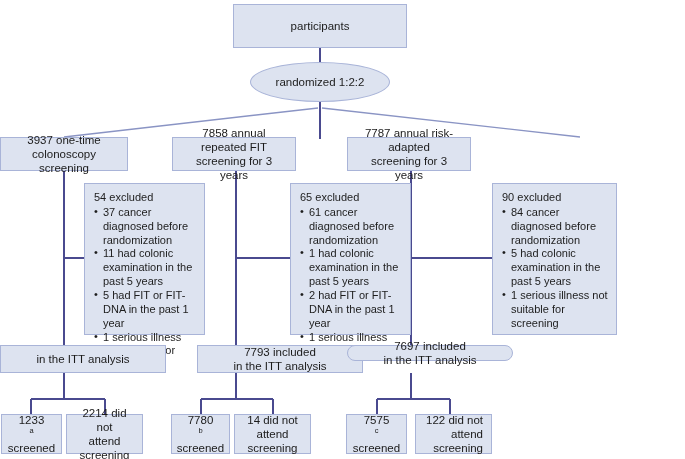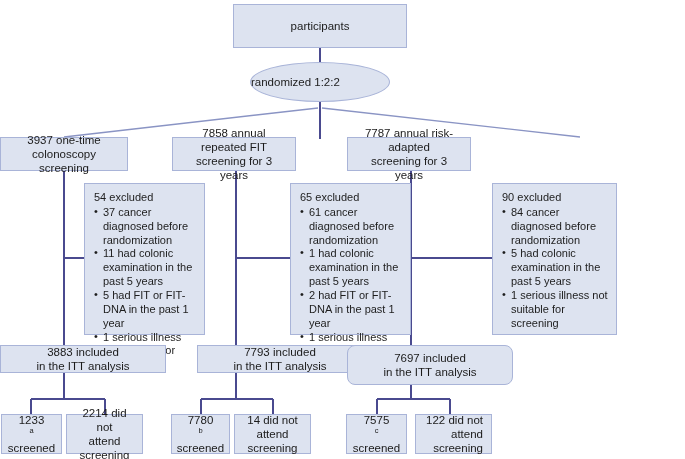--- a/index.html
+++ b/index.html
@@ -27,21 +27,21 @@
     color:#1b1b1b;
     z-index:2;
   }
   .node span{display:block;padding:0 4px;}
   .ellipse{
     position:absolute;
     box-sizing:border-box;
     background:#dde3f0;
     border:1px solid #a9b4d8;
     border-radius:50%;
-    display:flex;align-items:center;justify-content:flex-start;
+    display:flex;align-items:center;justify-content:center;
     font-size:11.5px;
     z-index:2;
   }
   .excl{
     position:absolute;
     box-sizing:border-box;
     background:#dde3f0;
     border:1px solid #a9b4d8;
     font-size:11px;
     line-height:1.26;
@@ -125,21 +125,20 @@
     <ul>
       <li>37 cancer diagnosed before randomization</li>
       <li>11 had colonic examination in the past 5 years</li>
       <li>5 had FIT or FIT-DNA in the past 1 year</li>
       <li>1 serious illness not suitable for screening</li>
     </ul>
   </div>
 
   <div class="node" style="left:0px;top:345px;width:166px;height:28px;">
     <span>
-      <span>3883 included</span>
       <span>in the ITT analysis</span>
     </span>
   </div>
 
   <div class="node" style="left:1px;top:414px;width:61px;height:40px;">
     <span>
       <span><span>1233</span><sup>a</sup></span>
       <span>screened</span>
     </span>
   </div>
@@ -198,21 +197,21 @@
 
   <div class="excl" style="left:492px;top:183px;width:125px;height:152px;">
     <span class="head">90 excluded</span>
     <ul>
       <li>84 cancer diagnosed before randomization</li>
       <li>5 had colonic examination in the past 5 years</li>
       <li>1 serious illness not suitable for screening</li>
     </ul>
   </div>
 
-  <div class="node" style="left:347px;top:345px;width:166px;height:40px;border-radius:8px;">
+  <div class="node" style="left:347px;top:345px;width:166px;height:16px;border-radius:8px;">
     <span>
       <span>7697 included</span>
       <span>in the ITT analysis</span>
     </span>
   </div>
 
   <div class="node" style="left:346px;top:414px;width:61px;height:40px;">
     <span>
       <span><span>7575</span><sup>c</sup></span>
       <span>screened</span>

